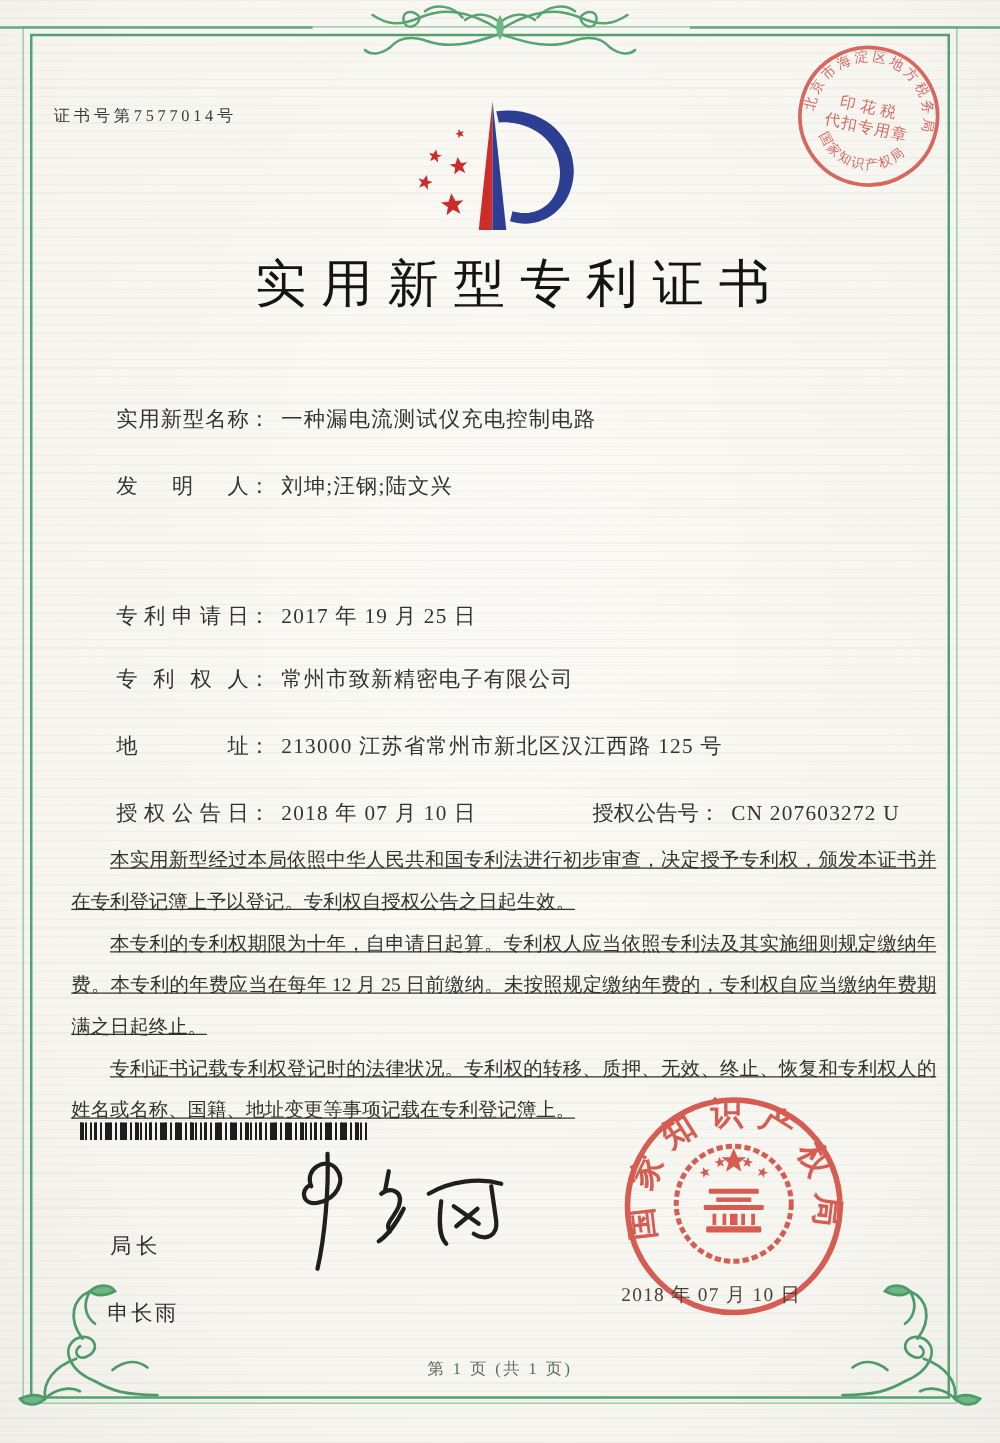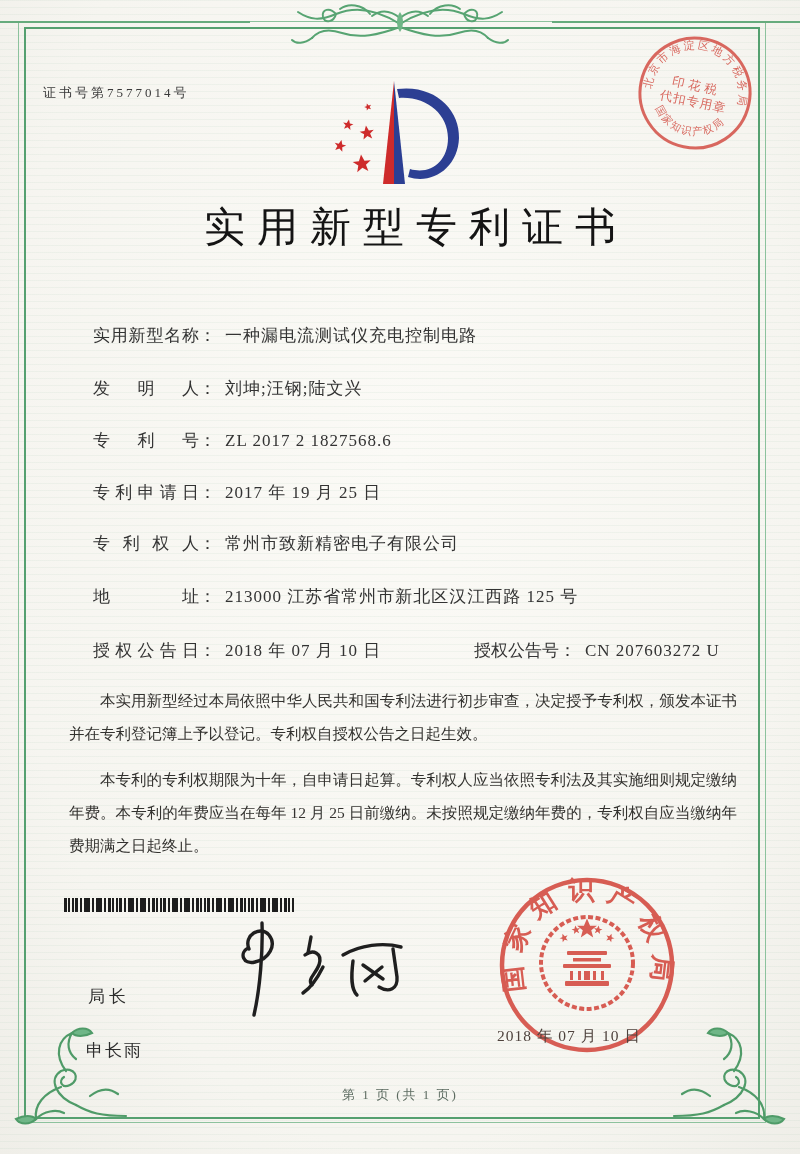--- a/index.html
+++ b/index.html
@@ -24,21 +24,21 @@
   .row{position:absolute;left:57px;font-size:17px;white-space:nowrap;color:#333;margin-left:36px;}
   .row .lbl{display:inline-block;width:106px;text-align:justify;text-align-last:justify;}
   .row .colon{display:inline-block;margin-right:9px;}
   .row .val{letter-spacing:1px;}
   .row.r0{top:324px}.row.r1{top:377px}.row.r2{top:429px}.row.r3{top:481px}
   .row.r4{top:532px}.row.r5{top:585px}.row.r6{top:639px}
   .row.grant{left:438px;top:639px}
   .row.grant .lbl{width:auto;text-align:left;text-align-last:auto;}
   
   .body-text{position:absolute;left:57px;top:672px;width:692px;font-size:15.5px;line-height:2.15;color:#33322f;text-align:justify;}
-  .body-text p{margin:12px;text-indent:2em;}
+  .body-text p{margin:0;text-indent:2em;text-decoration:underline;}
   
   .barcode{position:absolute;left:64px;top:898px;width:230px;height:14px;
     background:
       repeating-linear-gradient(90deg,#1d1d1d 0 2px,rgba(0,0,0,0) 2px 4px),
       repeating-linear-gradient(90deg,#1d1d1d 0 3px,rgba(0,0,0,0) 3px 11px);
   }
   .signer-title{position:absolute;left:88px;top:945px;font-size:17px;letter-spacing:4px;color:#2e2e2e;margin-top:40px;}
   .signer-name{position:absolute;left:86px;top:993px;font-size:17px;letter-spacing:2px;color:#2e2e2e;margin-top:46px;}
   .seal-date{position:absolute;left:497px;top:1026px;font-size:15.5px;letter-spacing:1px;color:#4e423d;}
   .footer{position:absolute;left:0;top:1086px;width:100%;text-align:center;font-size:13px;letter-spacing:2px;color:#5c6b60;}
@@ -131,42 +131,40 @@
   </svg>
 
   <div class="title">实用新型专利证书</div>
 
   <div class="row r0">
     <span class="lbl">实用新型名称</span><span class="colon">：</span><span class="val">一种漏电流测试仪充电控制电路</span>
   </div>
   <div class="row r1">
     <span class="lbl">发明人</span><span class="colon">：</span><span class="val">刘坤;汪钢;陆文兴</span>
   </div>
-  <div class="row r2">
-    <span class="lbl">专利号</span><span class="colon">：</span><span class="val">ZL 2017 2 1827568.6</span>
-  </div>
   <div class="row r3">
     <span class="lbl">专利申请日</span><span class="colon">：</span><span class="val">2017 年 19 月 25 日</span>
   </div>
   <div class="row r4">
     <span class="lbl">专利权人</span><span class="colon">：</span><span class="val">常州市致新精密电子有限公司</span>
   </div>
   <div class="row r5">
     <span class="lbl">地址</span><span class="colon">：</span><span class="val">213000 江苏省常州市新北区汉江西路 125 号</span>
   </div>
   <div class="row r6">
     <span class="lbl">授权公告日</span><span class="colon">：</span><span class="val">2018 年 07 月 10 日</span>
   </div>
   <div class="row grant">
     <span class="lbl">授权公告号</span><span class="colon">：</span><span class="val">CN 207603272 U</span>
   </div>
 
   <div class="body-text">
     <p>本实用新型经过本局依照中华人民共和国专利法进行初步审查，决定授予专利权，颁发本证书并在专利登记簿上予以登记。专利权自授权公告之日起生效。</p>
     <p>本专利的专利权期限为十年，自申请日起算。专利权人应当依照专利法及其实施细则规定缴纳年费。本专利的年费应当在每年 12 月 25 日前缴纳。未按照规定缴纳年费的，专利权自应当缴纳年费期满之日起终止。</p>
+    <p>专利证书记载专利权登记时的法律状况。专利权的转移、质押、无效、终止、恢复和专利权人的姓名或名称、国籍、地址变更等事项记载在专利登记簿上。</p>
   </div>
 
   <div class="barcode"></div>
 
   <div class="signer-title">局长</div>
   <div class="signer-name">申长雨</div>
 
   <svg class="ornament" style="left:215px;top:915px;" width="210" height="105" viewBox="0 0 210 105">
     <g stroke="#1f1f1f" stroke-width="3.4" fill="none" stroke-linecap="round" stroke-linejoin="round">
       <path d="M34,34 C28,20 46,10 54,20 C62,30 54,44 40,47 C28,50 24,38 33,33"></path>

